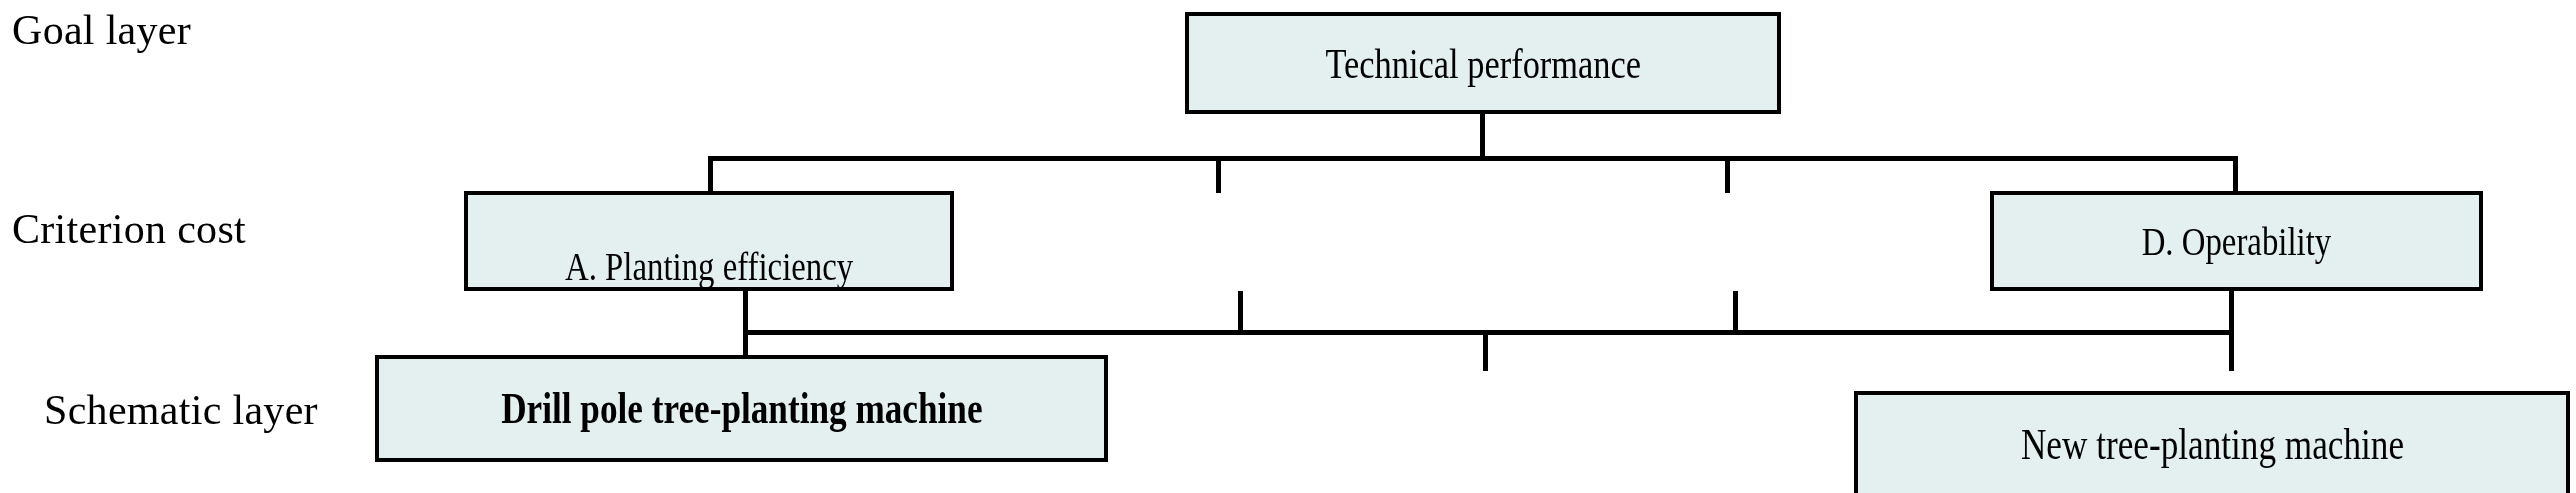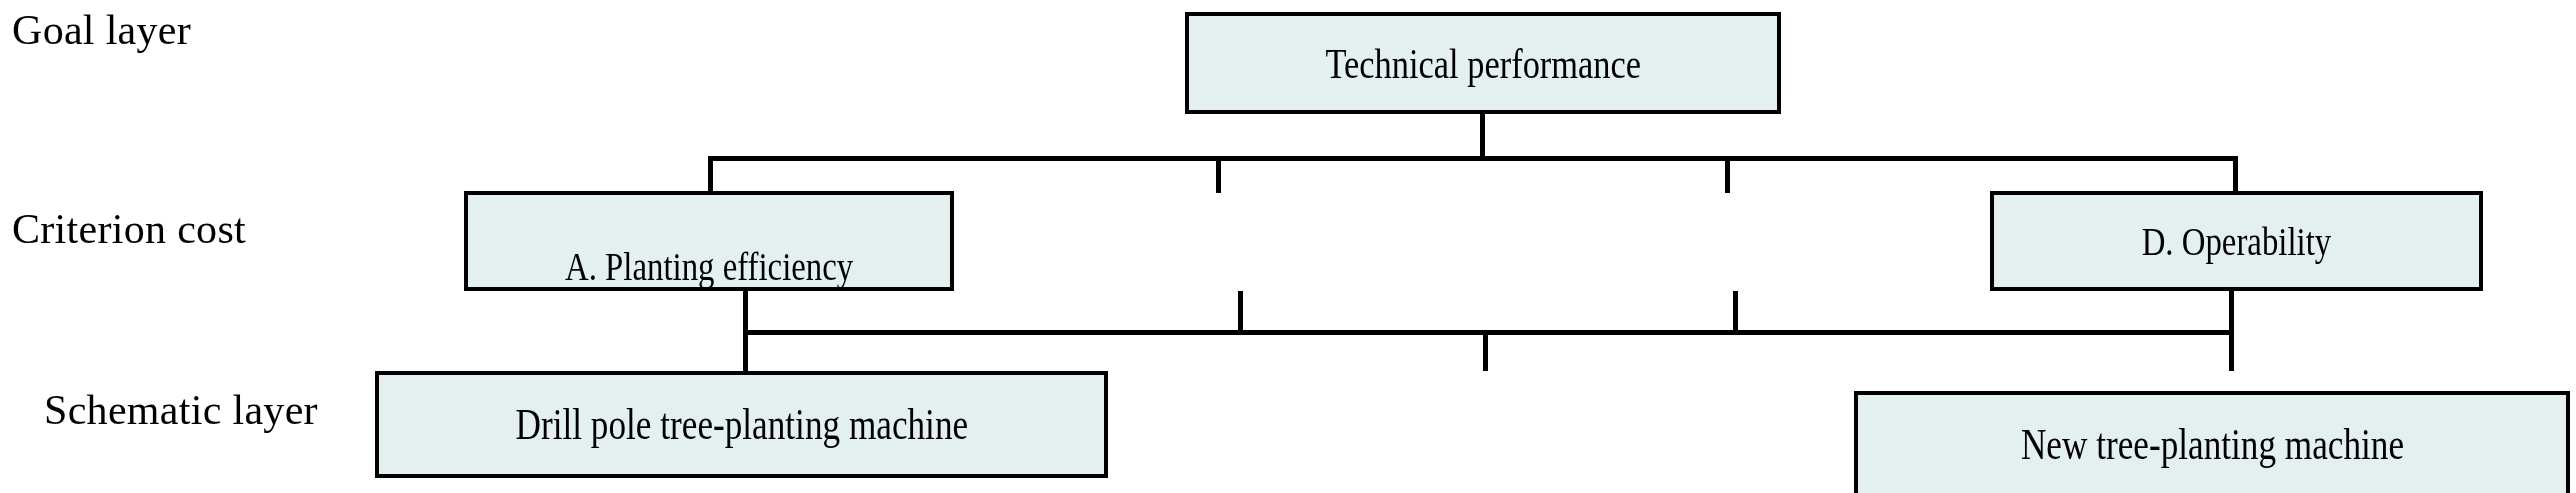--- a/index.html
+++ b/index.html
@@ -97,21 +97,21 @@
   <div class="vline" style="left:1238px; top:291px; height:39px;"></div>
   <div class="vline" style="left:1733px; top:291px; height:39px;"></div>
   <div class="vline" style="left:2229px; top:291px; height:39px;"></div>
 
   <div class="hbus" style="left:743px; top:330px; width:1490px;"></div>
 
   <div class="vline" style="left:743px; top:330px; height:41px;"></div>
   <div class="vline" style="left:1483px; top:330px; height:41px;"></div>
   <div class="vline" style="left:2229px; top:330px; height:41px;"></div>
 
-  <div class="node schem" style="left:375px; top:371px; width:733px; height:107px;">
+  <div class="node schem" style="left:375px; top:355px; width:733px; height:107px;font-weight:bold;">
     <span class="node-text">Drill pole tree-planting machine</span>
   </div>
 
 
   <div class="node schem" style="left:1854px; top:391px; width:716px; height:107px;">
     <span class="node-text">New tree-planting machine</span>
   </div>
 
 </div>
 

